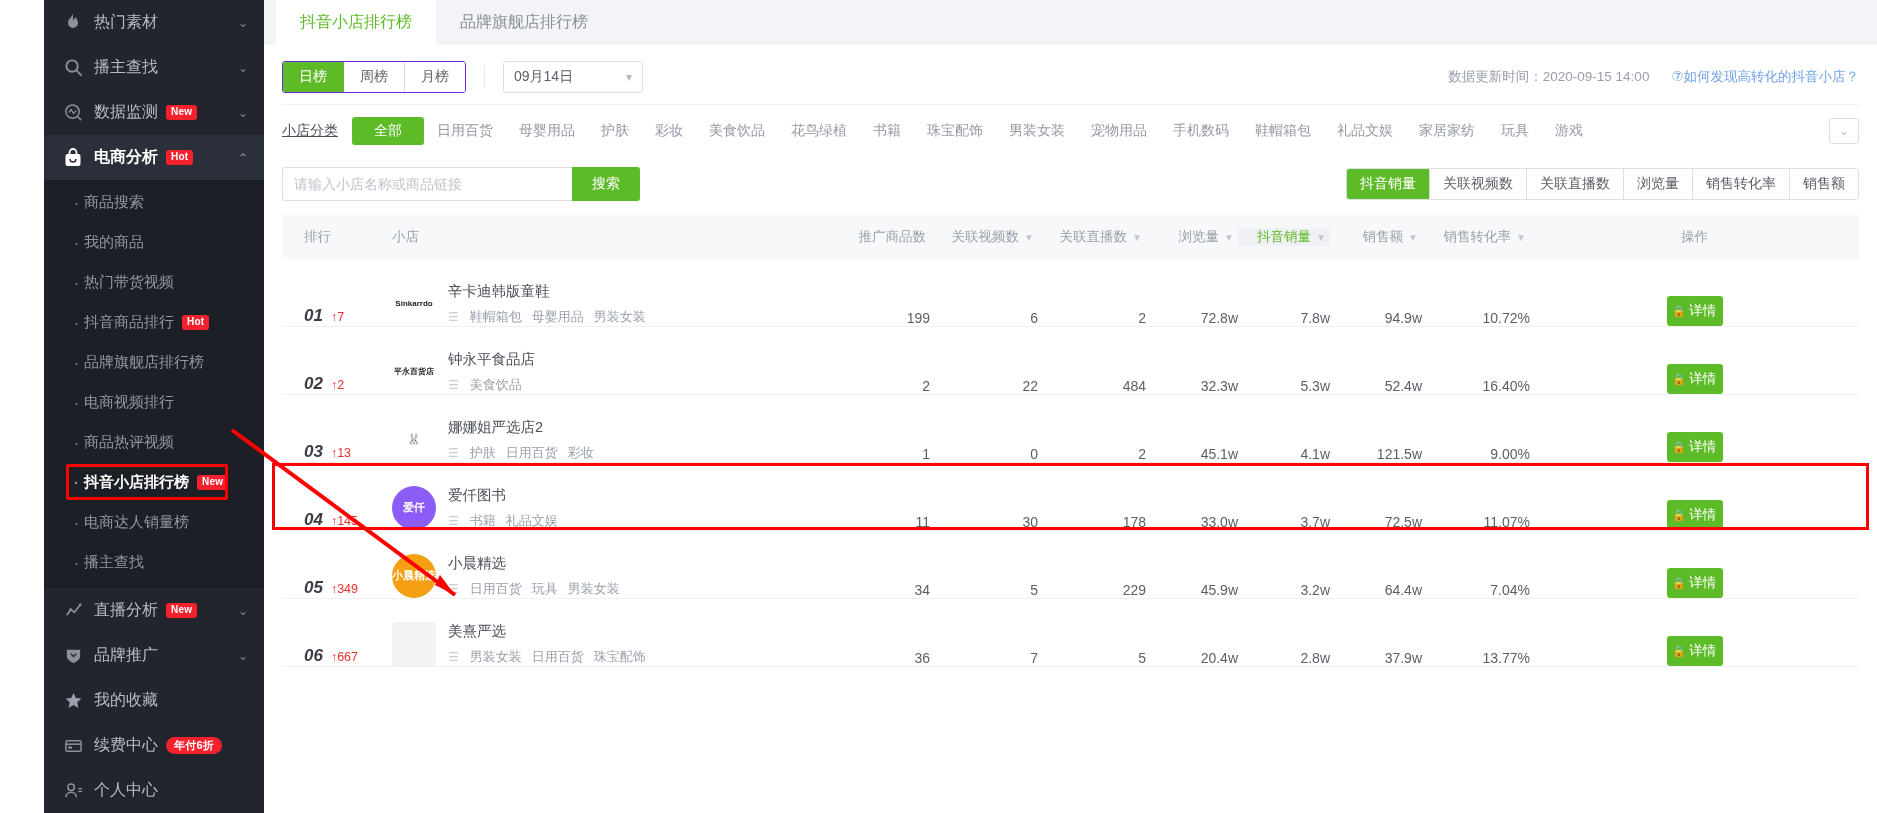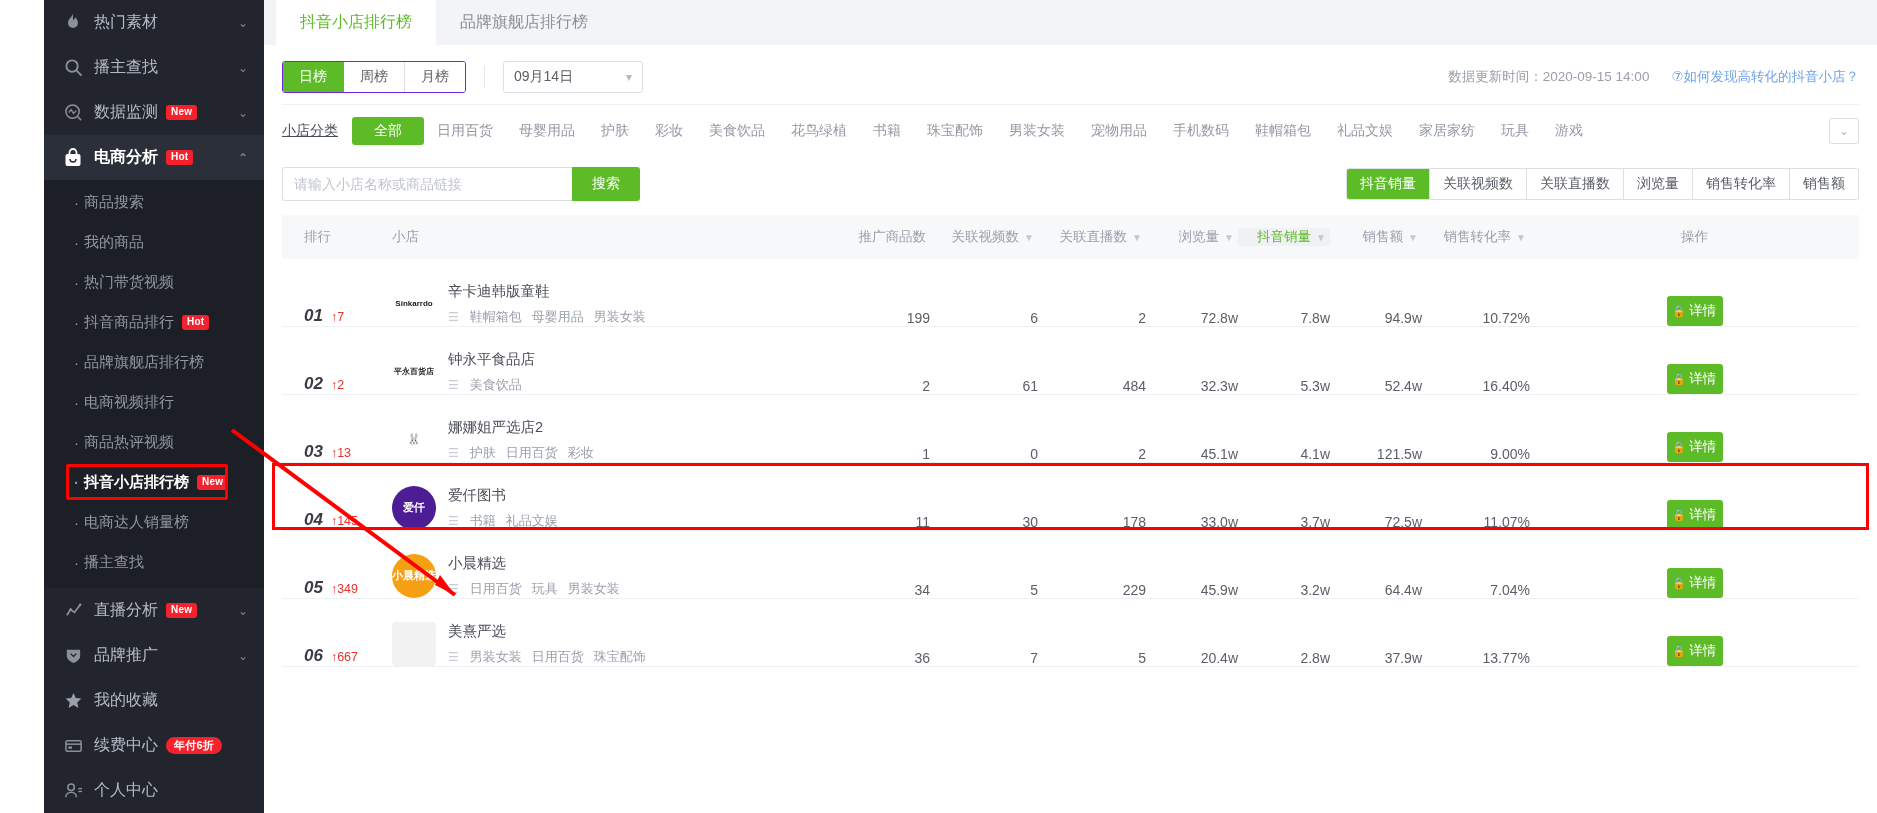--- a/index.html
+++ b/index.html
@@ -441,21 +441,21 @@
                 <div class="logo sq" style="background: rgb(255, 255, 255); color: rgb(42, 42, 42); font-size: 8px;">平永百货店</div>
                 <div>
                   <div class="shopname">钟永平食品店</div>
                   <div class="tags">
                     <span class="lst">☰</span>
                     <span>美食饮品</span>
                   </div>
                 </div>
               </div>
               <div class="c-num w-wide cell-pad">2</div>
-              <div class="c-num w-wide cell-pad">61</div>
+              <div class="c-num w-wide cell-pad">22</div>
               <div class="c-num w-wide cell-pad">484</div>
               <div class="c-num  cell-pad">32.3w</div>
               <div class="c-num  cell-pad">5.3w</div>
               <div class="c-num  cell-pad">52.4w</div>
               <div class="c-num w-wide cell-pad">16.40%</div>
               <div class="c-act">
                 <button class="detail-btn">
                   <span style="font-size:11px">🔒</span>
                   <span>详情</span>
                 </button>
@@ -491,21 +491,21 @@
                   <span>详情</span>
                 </button>
               </div>
             </div>
             <div class="trow">
               <div class="c-rank">
                 <span class="rank-no">04</span>
                 <span class="rank-up">↑145</span>
               </div>
               <div class="c-shop">
-                <div class="logo" style="background: #4c1d95; color: rgb(255, 255, 255);">爱仟</div>
+                <div class="logo" style="background: #8b5cf6; color: rgb(255, 255, 255);">爱仟</div>
                 <div>
                   <div class="shopname">爱仟图书</div>
                   <div class="tags">
                     <span class="lst">☰</span>
                     <span>书籍</span>
                     <span>礼品文娱</span>
                   </div>
                 </div>
               </div>
               <div class="c-num w-wide cell-pad">11</div>

